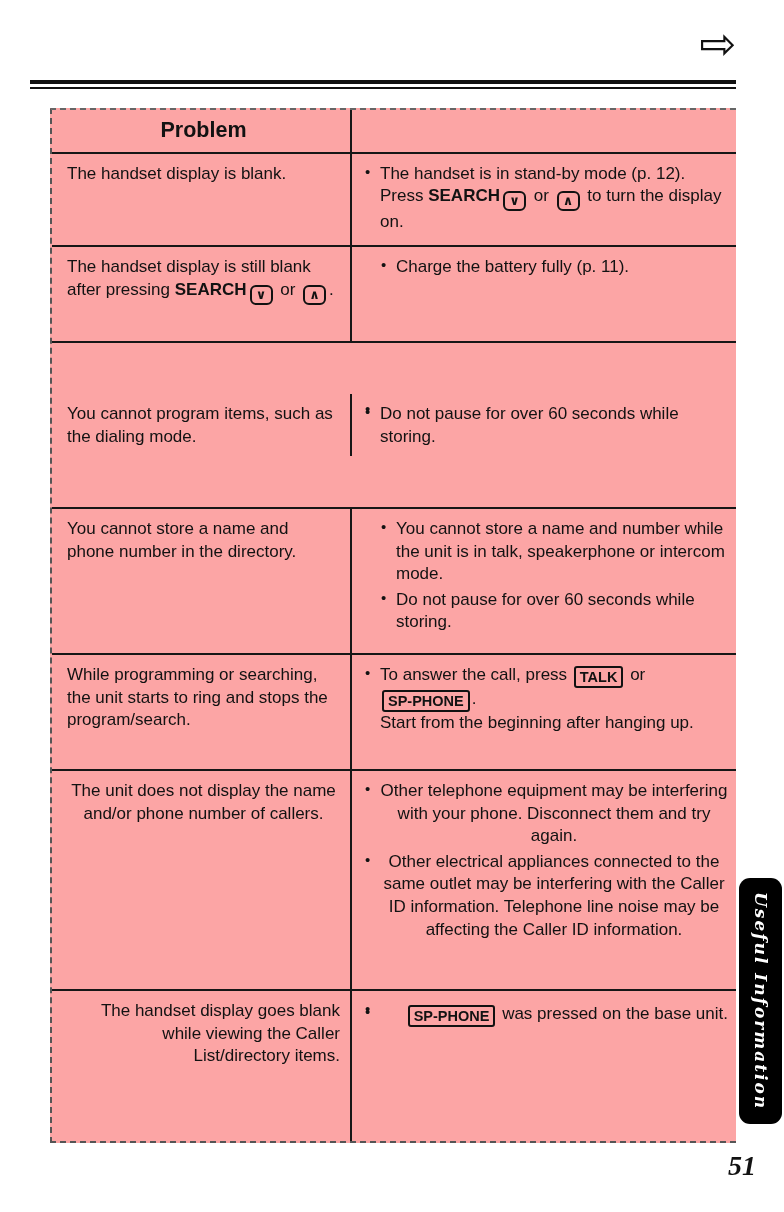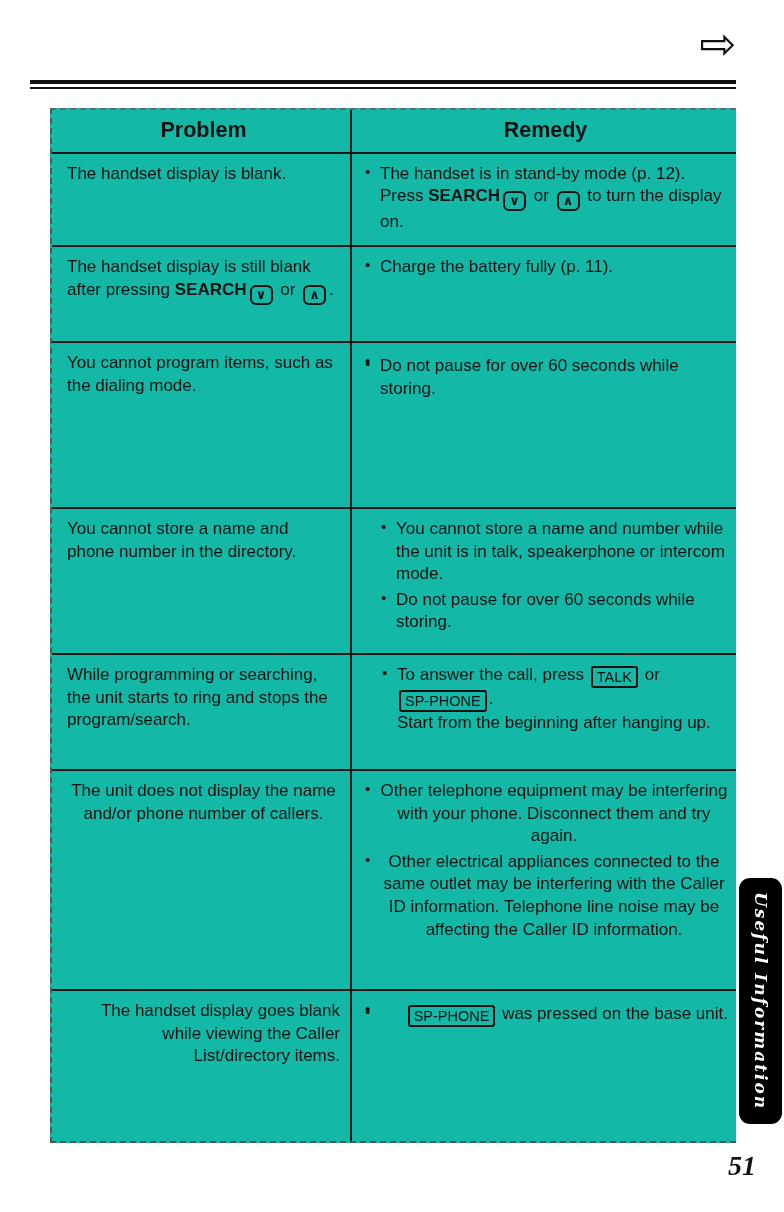--- a/index.html
+++ b/index.html
@@ -16,57 +16,57 @@
   }
   .double-rule {
     position: absolute; top: 80px; left: 30px; width: 706px; height: 9px;
     border-top: 4px solid #111; border-bottom: 2px solid #111;
   }
   .ts-table {
     position: absolute; top: 108px; left: 50px; width: 686px;
     border-left: 2px dashed #555;
     border-top: 2px dashed #666;
     border-bottom: 2px dashed #555;
-    background: #14b8a6;
+    background: #fca5a5;
   }
   .row { display: flex; border-bottom: 2px solid #161616; }
   .row:last-child { border-bottom: none; }
   .pcell {
     width: 300px; flex: 0 0 300px;
     border-right: 2px solid #161616;
     padding: 9px 10px 8px 15px;
     font-size: 17px; line-height: 1.33;
   }
   .rcell {
     flex: 1 1 auto;
     padding: 9px 8px 8px 11px;
     font-size: 17px; line-height: 1.33;
   }
   .header-row .pcell, .header-row .rcell {
     text-align: center; font-weight: bold; font-size: 21.5px;
     padding-top: 8px; padding-bottom: 8px; line-height: 1.2;
   }
   .r1 { min-height: 88px; }
-  .r2 { min-height: 96px; }
-  .r3 { min-height: 166px; }
+  .r2 { min-height: 96px; gap: 16px; }
+  .r3 { min-height: 166px; align-items: center; }
   .r4 { min-height: 146px; gap: 16px; }
-  .r5 { min-height: 116px; gap: 17px; }
+  .r5 { min-height: 116px; }
   .r6 { min-height: 220px; text-align: center; }
   .r7 { min-height: 150px; text-align: right; }
   .bullet { position: relative; padding-left: 17px; margin-bottom: 3px; }
   .bullet .bdot { position: absolute; left: 2px; top: -1px; font-size: 15px; }
   .key {
     display: inline-block; width: 23px; height: 20px;
     border: 2px solid #111; border-radius: 6px;
     text-align: center; line-height: 15px; font-size: 13px; font-weight: bold;
     vertical-align: -4px; margin: 0 3px;
   }
   .kbox {
     display: inline-block; border: 2px solid #111; border-radius: 3px;
-    padding: 0 4px; font-weight: normal; font-size: 14.5px; line-height: 18px;
+    padding: 0 4px; font-weight: bold; font-size: 14.5px; line-height: 18px;
     vertical-align: -2px; margin: 0 2px; white-space: nowrap;
   }
   b.srch { font-weight: bold; }
   .side-tab {
     position: absolute; right: 2px; top: 878px; width: 43px; height: 246px;
     background: #000; border-radius: 11px;
     display: flex; align-items: center; justify-content: center;
   }
   .side-tab .tab-text {
     writing-mode: vertical-rl;
@@ -83,21 +83,20 @@
 </head>
 <body>
 
 <div class="arrow-icon">⇨</div>
 <div class="double-rule"></div>
 
 <div class="ts-table">
 
   <div class="row header-row">
     <div class="pcell">Problem</div>
-    <div class="rcell">Remedy</div>
   </div>
 
   <div class="row r1">
     <div class="pcell">
       <span>The handset display is blank.</span>
     </div>
     <div class="rcell">
       <div class="bullet">
         <span class="bdot">•</span><span>The handset is in stand-by mode (p. 12). Press </span><b class="srch">SEARCH</b><span class="key"><span>∨</span></span><span> or </span><span class="key"><span>∧</span></span><span> to turn the display on.</span>
       </div>

